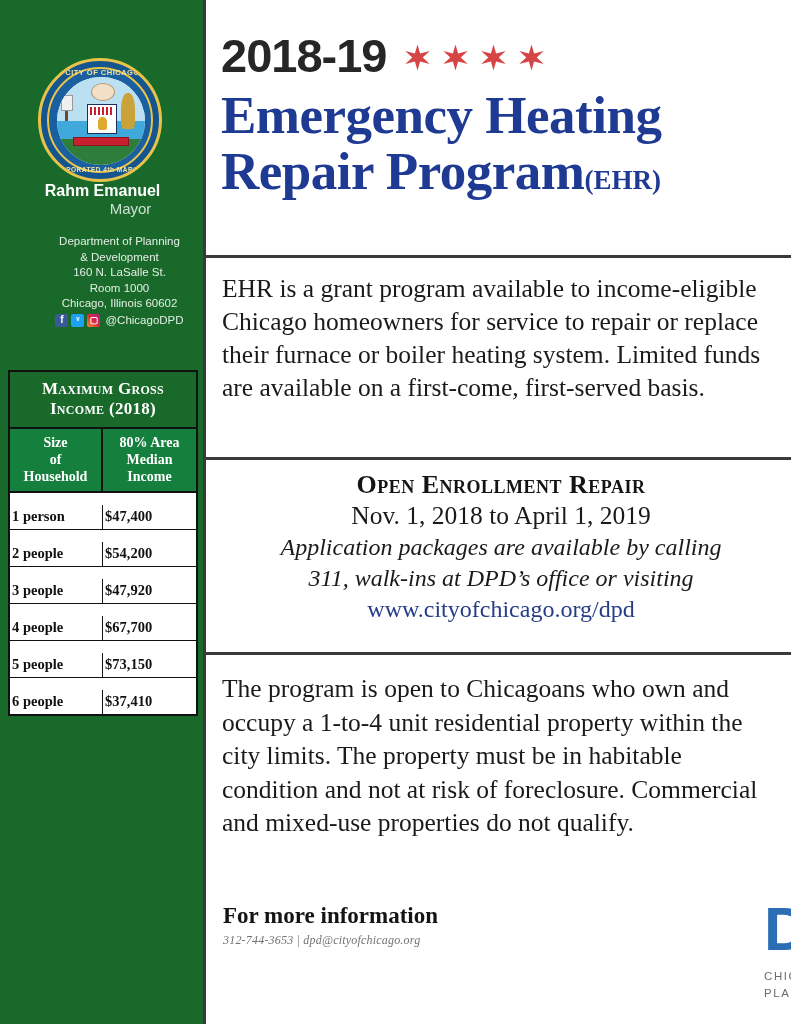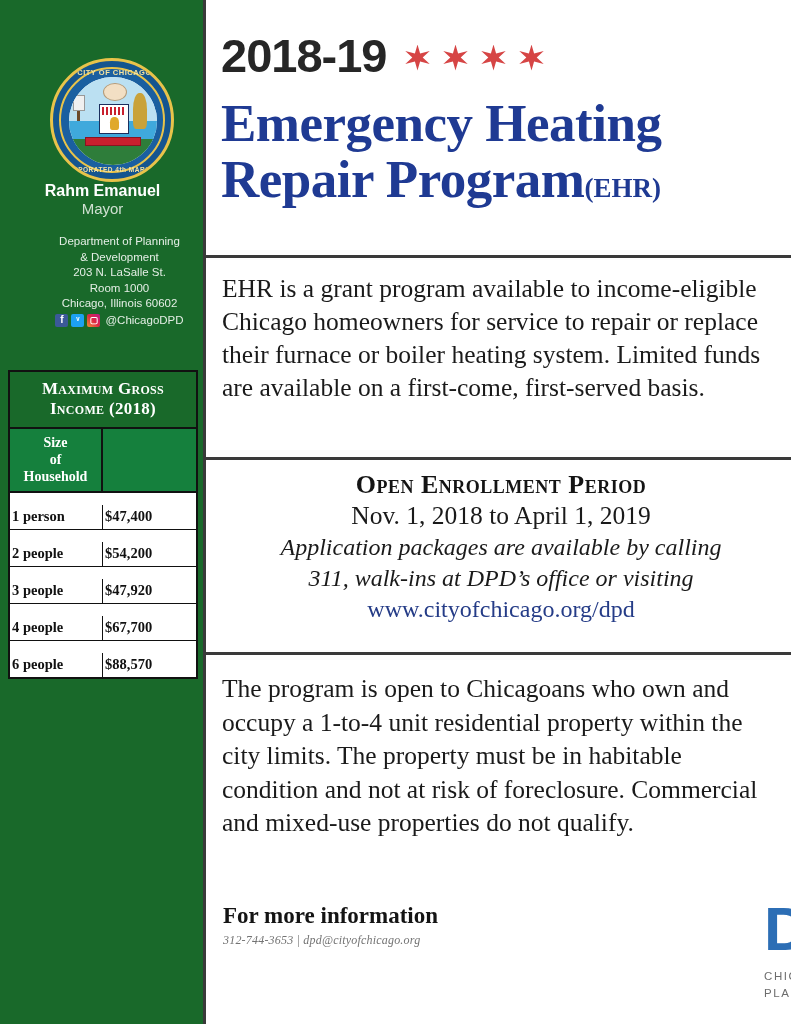--- a/index.html
+++ b/index.html
@@ -28,21 +28,21 @@
   .sidebar-rule {
     position: absolute;
     left: 203px; top: 0;
     width: 3px; height: 1024px;
     background: #3a3a3a;
   }
 
   
   .seal-wrap {
     position: absolute;
-    left: 16px; top: 58px;
+    left: 4px; top: 58px;
     width: 191px;
     display: flex;
     justify-content: center;
   }
   .seal {
     position: relative;
     width: 124px;
     height: 124px;
     border-radius: 50%;
     background: #14558F;
@@ -155,20 +155,21 @@
   }
   .mayor-title {
     position: absolute;
     left: 0; top: 200px;
     width: 205px;
     text-align: center;
     color: #cfe0d1;
     font-family: "Liberation Sans", sans-serif;
     font-weight: normal;
     font-size: 15px;
+    padding-left: 28px;
   }
   .dept-block {
     position: absolute;
     left: 0; top: 234px;
     width: 239px;
     text-align: center;
     color: #e4eee5;
     font-family: "Liberation Sans", sans-serif;
     font-size: 11.5px;
     line-height: 15.5px;
@@ -298,21 +299,21 @@
     letter-spacing: -1px;
     line-height: 1;
   }
   .stars { display:flex; gap: 12px; margin-left: 6px; margin-top: 4px; }
   .star6 {
     width: 26px; height: 26px;
     background: #D64545;
     clip-path: polygon(50% 0%, 60% 35%, 97% 25%, 70% 50%, 97% 75%, 60% 65%, 50% 100%, 40% 65%, 3% 75%, 30% 50%, 3% 25%, 40% 35%);
   }
   .prog-title {
-    margin-top: 16px;
+    margin-top: 8px;
     font-family: "Liberation Serif", serif;
     font-weight: bold;
     color: #1F3A93;
     font-size: 53px;
     line-height: 56px;
     letter-spacing: -0.5px;
   }
   .prog-abbr {
     font-size: 27px;
     letter-spacing: 0;
@@ -436,59 +437,68 @@
         <div class="seal-text-bottom">INCORPORATED 4th MARCH 1837</div>
       </div>
     </div>
 
     <div class="mayor-name">Rahm Emanuel</div>
     <div class="mayor-title">Mayor</div>
 
     <div class="dept-block">
       <div>Department of Planning</div>
       <div>&amp; Development</div>
-      <div>203 N. LaSalle St.</div>
+      <div>160 N. LaSalle St.</div>
       <div>Room 1000</div>
       <div>Chicago, Illinois 60602</div>
       <div class="social-line">
         <span class="soc soc-fb">f</span>
         <span class="soc soc-tw">ᵛ</span>
         <span class="soc soc-ig">▢</span>
         <span class="social-handle">@ChicagoDPD</span>
       </div>
     </div>
 
     <div class="income-table">
       <div class="it-title">Maximum Gross Income (2018)</div>
       <div class="it-head">
         <div class="c1">
           <div>Size</div>
           <div>of</div>
           <div>Household</div>
         </div>
+        <div class="c2">
+          <div>80% Area</div>
+          <div>Median</div>
+          <div>Income</div>
+        </div>
       </div>
       <div class="it-row">
         <div class="c1">1 person</div>
         <div class="c2">$47,400</div>
       </div>
       <div class="it-row">
         <div class="c1">2 people</div>
         <div class="c2">$54,200</div>
       </div>
       <div class="it-row">
         <div class="c1">3 people</div>
         <div class="c2">$47,920</div>
       </div>
       <div class="it-row">
         <div class="c1">4 people</div>
         <div class="c2">$67,700</div>
       </div>
       <div class="it-row">
+        <div class="c1">5 people</div>
+        <div class="c2">$73,150</div>
+      </div>
+      <div class="it-row">
         <div class="c1">6 people</div>
-        <div class="c2">$88,570</div>
+        <div class="c2">$37,410</div>
       </div>
     </div>
   </div>
   <div class="sidebar-rule"></div>
 
   <div class="content">
 
     <div class="hdr">
       <div class="year-row">
         <div class="year">2018-19</div>
@@ -507,21 +517,21 @@
       </div>
     </div>
 
     <div class="divider d1"></div>
 
     <div class="intro">EHR is a grant program available to income-eligible Chicago homeowners for service to repair or replace their furnace or boiler heating system. Limited funds are available on a first-come, first-served basis.</div>
 
     <div class="divider d2"></div>
 
     <div class="enroll">
-      <div class="enroll-title">Open Enrollment Period</div>
+      <div class="enroll-title">Open Enrollment Repair</div>
       <div class="enroll-dates">Nov. 1, 2018 to April 1, 2019</div>
       <div class="enroll-note">Application packages are available by calling</div>
       <div class="enroll-note">311, walk-ins at DPD’s office or visiting</div>
       <div class="enroll-url">www.cityofchicago.org/dpd</div>
     </div>
 
     <div class="divider d3"></div>
 
     <div class="eligibility">The program is open to Chicagoans who own and occupy a 1-to-4 unit residential property within the city limits. The property must be in habitable condition and not at risk of foreclosure. Commercial and mixed-use properties do not qualify.</div>
 

